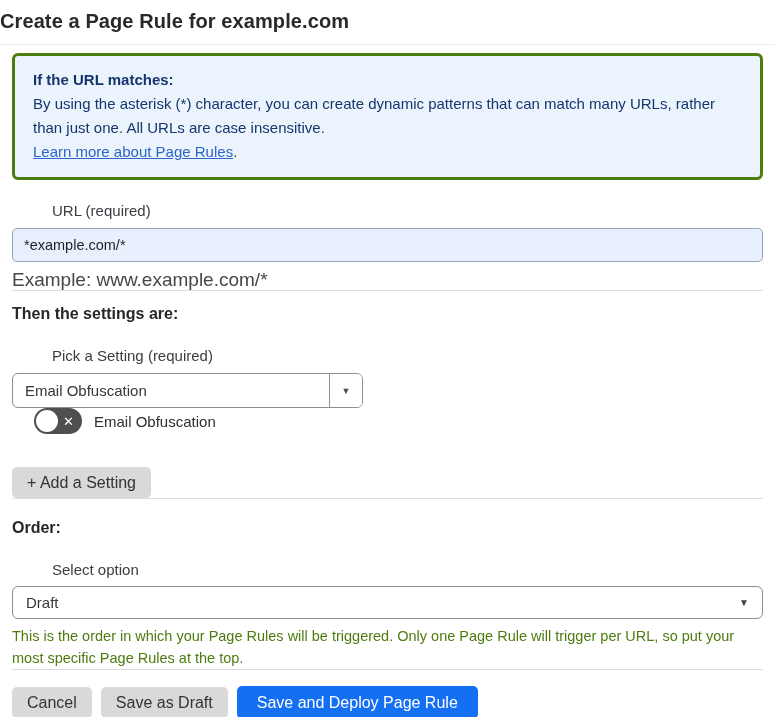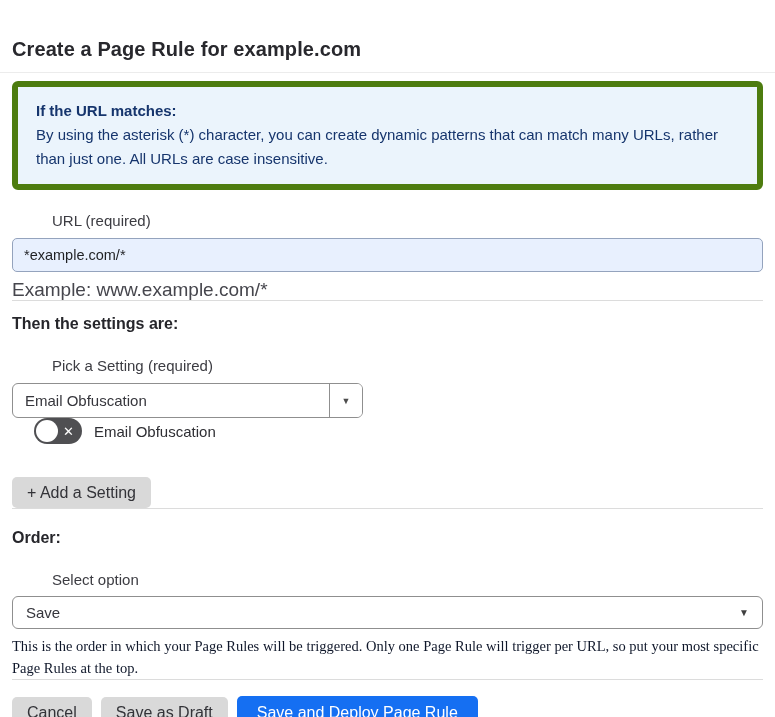--- a/index.html
+++ b/index.html
@@ -7,38 +7,37 @@
   body {
     width: 775px;
     font-family: "Liberation Sans", "DejaVu Sans", sans-serif;
     color: #2e2e33;
     -webkit-font-smoothing: antialiased;
   }
   .page { width: 775px; }
 
   
   .header {
-    padding: 10px 12px 11px 12px;
+    padding: 10px 12px 11px 0;
     border-bottom: 1px solid #ececec;
-    margin-top: 28px;
   }
   .header h1 {
     font-size: 20px;
     font-weight: bold;
     color: #28282d;
     letter-spacing: 0.1px;
   }
 
   .content { padding: 0 12px; }
 
   
   .info-box {
     margin-top: 8px;
     background: #ebf4fc;
-    border: 6px solid #4d7c0f;
+    border: 3px solid #4d7c0f;
     border-radius: 6px;
     padding: 12px 18px 13px 18px;
     color: #16356d;
     font-size: 15px;
     line-height: 24px;
   }
   .info-box .info-heading { font-weight: bold; }
   .info-box a {
     color: #2c64c8;
     text-decoration: underline;
@@ -192,21 +191,21 @@
     align-items: center;
     justify-content: space-between;
     padding: 0 13px;
     font-size: 15px;
     color: #36363c;
     cursor: pointer;
     margin-top: 8px;
   }
   .order-select .arrow { color: #3f3f3f; font-size: 10px; }
 
-  .order-helper { margin-top: 6px; font-size: 14.5px; color: #0f172a; line-height: 22px; font-family: Liberation Serif, serif; }
+  .order-helper { margin-top: 6px; font-size: 14.5px; color: #4d7c0f; line-height: 22px; }
 
   
   .footer {
     display: flex;
     align-items: center;
     gap: 9px;
     margin-top: 16px;
     padding-bottom: 15px;
   }
 </style>
@@ -217,20 +216,23 @@
 
   <div class="header">
     <h1>Create a Page Rule for example.com</h1>
   </div>
 
   <div class="content">
 
     <div class="info-box">
       <div class="info-heading">If the URL matches:</div>
       <div class="info-body">By using the asterisk (*) character, you can create dynamic patterns that can match many URLs, rather than just one. All URLs are case insensitive.</div>
+      <div>
+        <a>Learn more about Page Rules</a><span class="link-suffix">.</span>
+      </div>
     </div>
 
     <div class="field-label">URL (required)</div>
     <input class="url-input" type="text" value="*example.com/*" style="">
     <div class="helper-text">Example: www.example.com/*</div>
 
     <hr class="divider divider-1">
 
     <div class="section-heading">Then the settings are:</div>
 
@@ -252,21 +254,21 @@
 
     <button class="btn btn-gray add-setting-btn">+ Add a Setting</button>
 
     <hr class="divider divider-2">
 
     <div class="section-heading" style="margin-top:20px;">Order:</div>
 
     <div class="field-label" style="margin-top:24px;margin-bottom:0;">Select option</div>
 
     <div class="order-select">
-      <span>Save</span>
+      <span>Draft</span>
       <span class="arrow">▼</span>
     </div>
 
     <div class="order-helper">This is the order in which your Page Rules will be triggered. Only one Page Rule will trigger per URL, so put your most specific Page Rules at the top.</div>
 
     <hr class="divider divider-3">
 
     <div class="footer">
       <button class="btn btn-gray">Cancel</button>
       <button class="btn btn-gray">Save as Draft</button>

